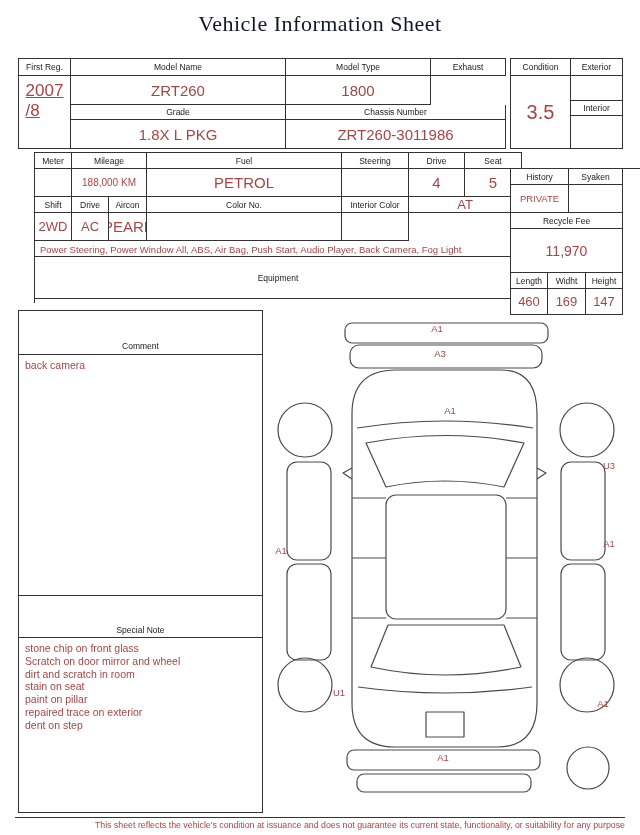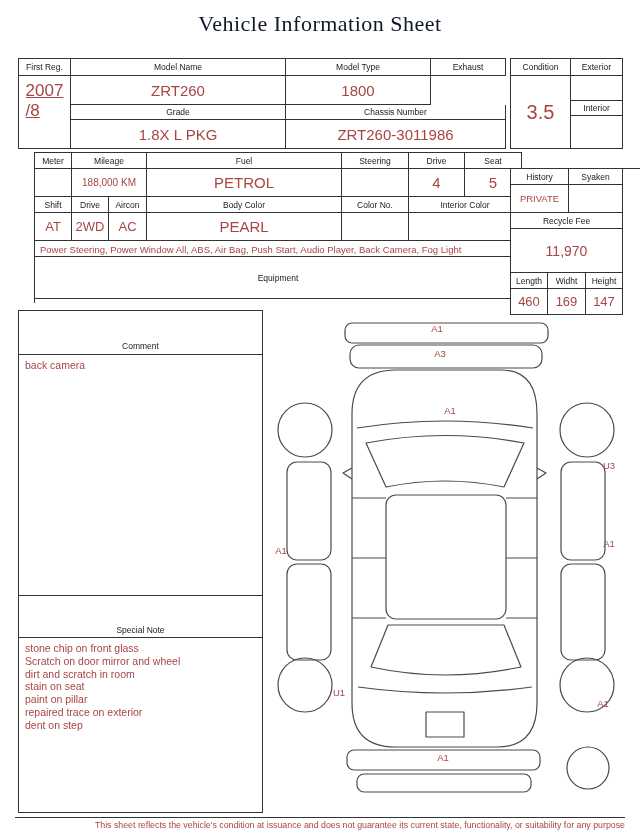--- a/index.html
+++ b/index.html
@@ -73,21 +73,20 @@
       <div class="c val" style="font-size:10px;">188,000 KM</div>
       <div class="c val" style="font-size:15px;">PETROL</div>
       <div class="c val"></div>
       <div class="c val" style="font-size:15px;">4</div>
       <div class="c val" style="font-size:15px;">5</div>
     </div>
     <div class="band" style="grid-template-columns:37px 37px 38px 195px 67px 113px; grid-template-rows:16px 28px;">
       <div class="c hdr">Shift</div>
       <div class="c hdr">Drive</div>
       <div class="c hdr">Aircon</div>
-      <div class="c hdr">Body Color</div>
       <div class="c hdr">Color No.</div>
       <div class="c hdr">Interior Color</div>
       <div class="c val" style="font-size:13px;">AT</div>
       <div class="c val" style="font-size:13px;">2WD</div>
       <div class="c val" style="font-size:13px;">AC</div>
       <div class="c val" style="font-size:15px;">PEARL</div>
       <div class="c val"></div>
       <div class="c val"></div>
     </div>
     <div class="band" style="grid-template-columns:487px; grid-template-rows:16px 42px;">

